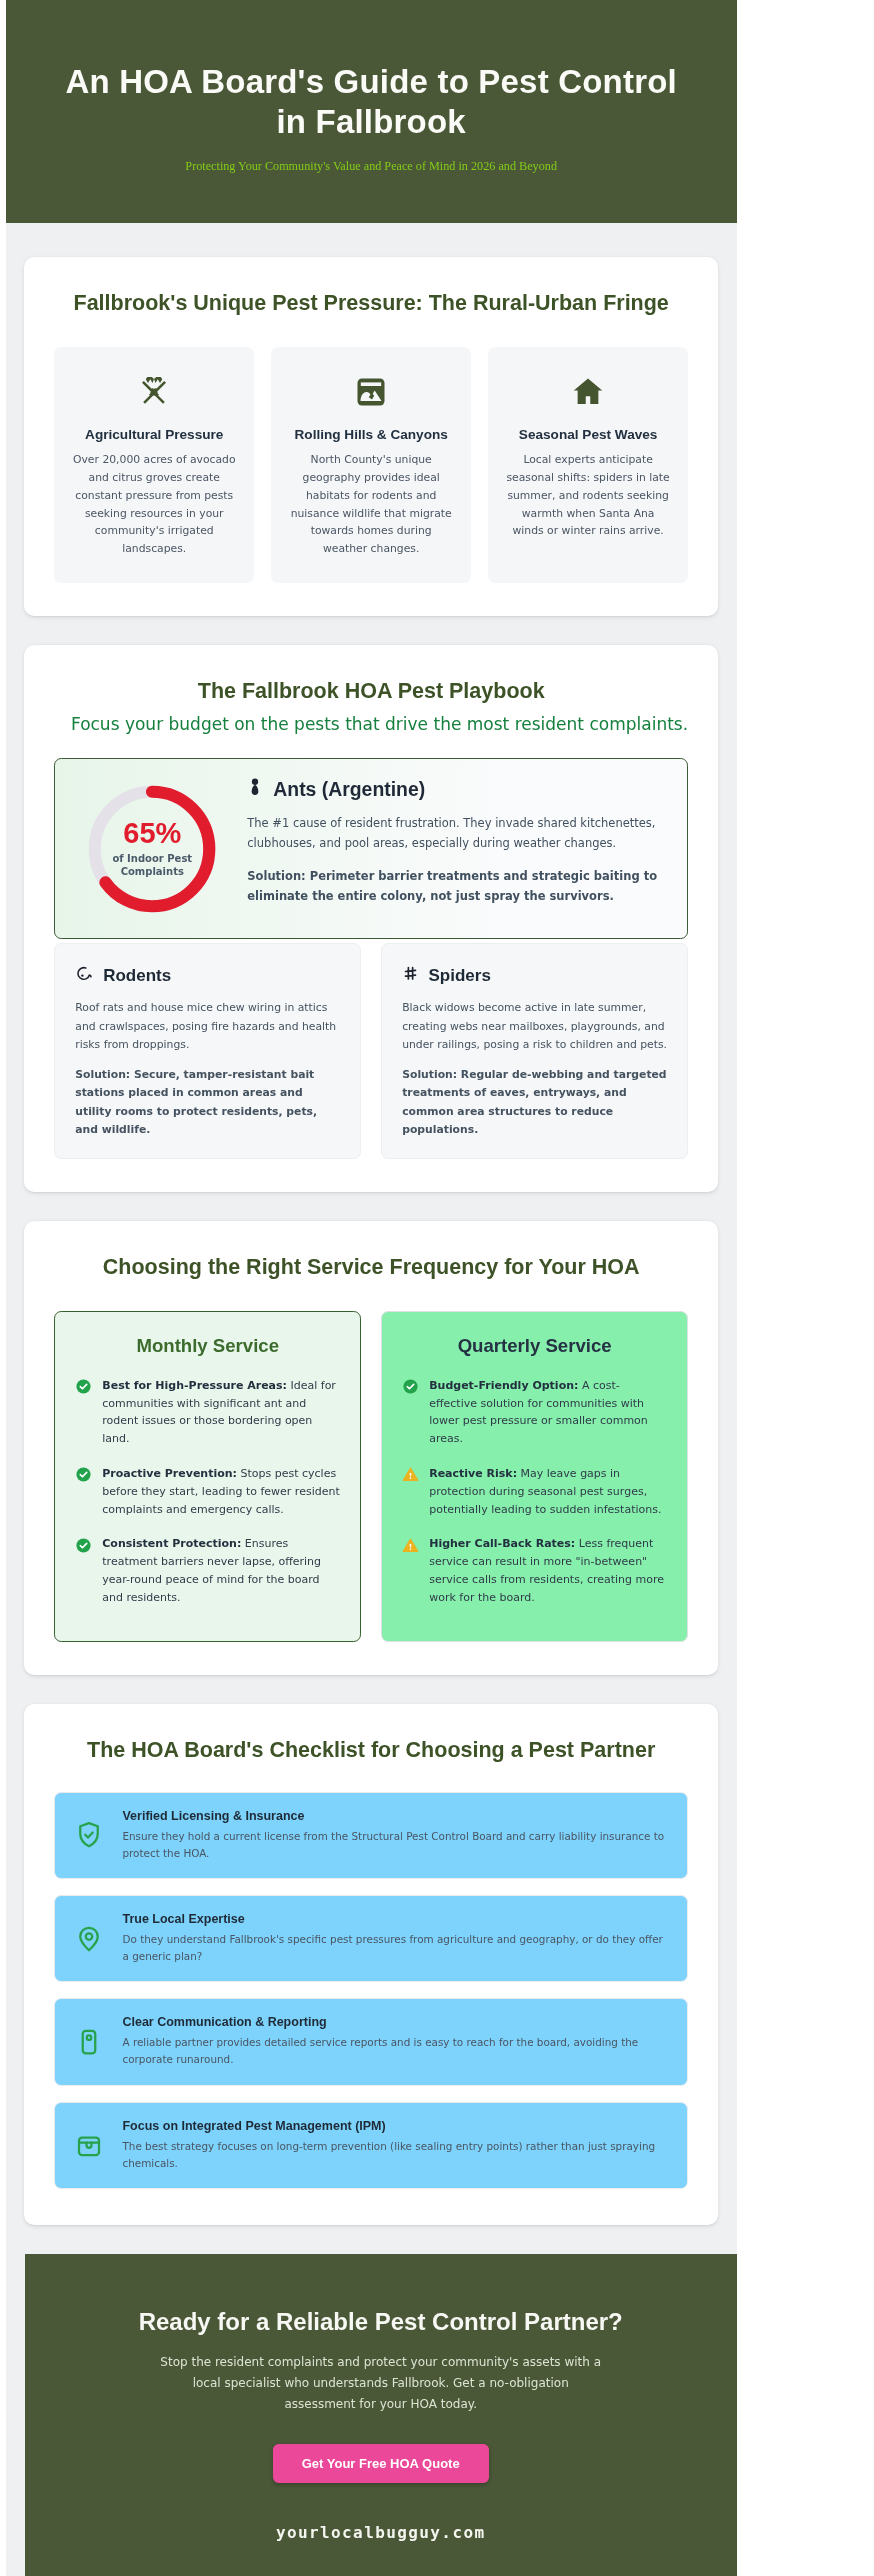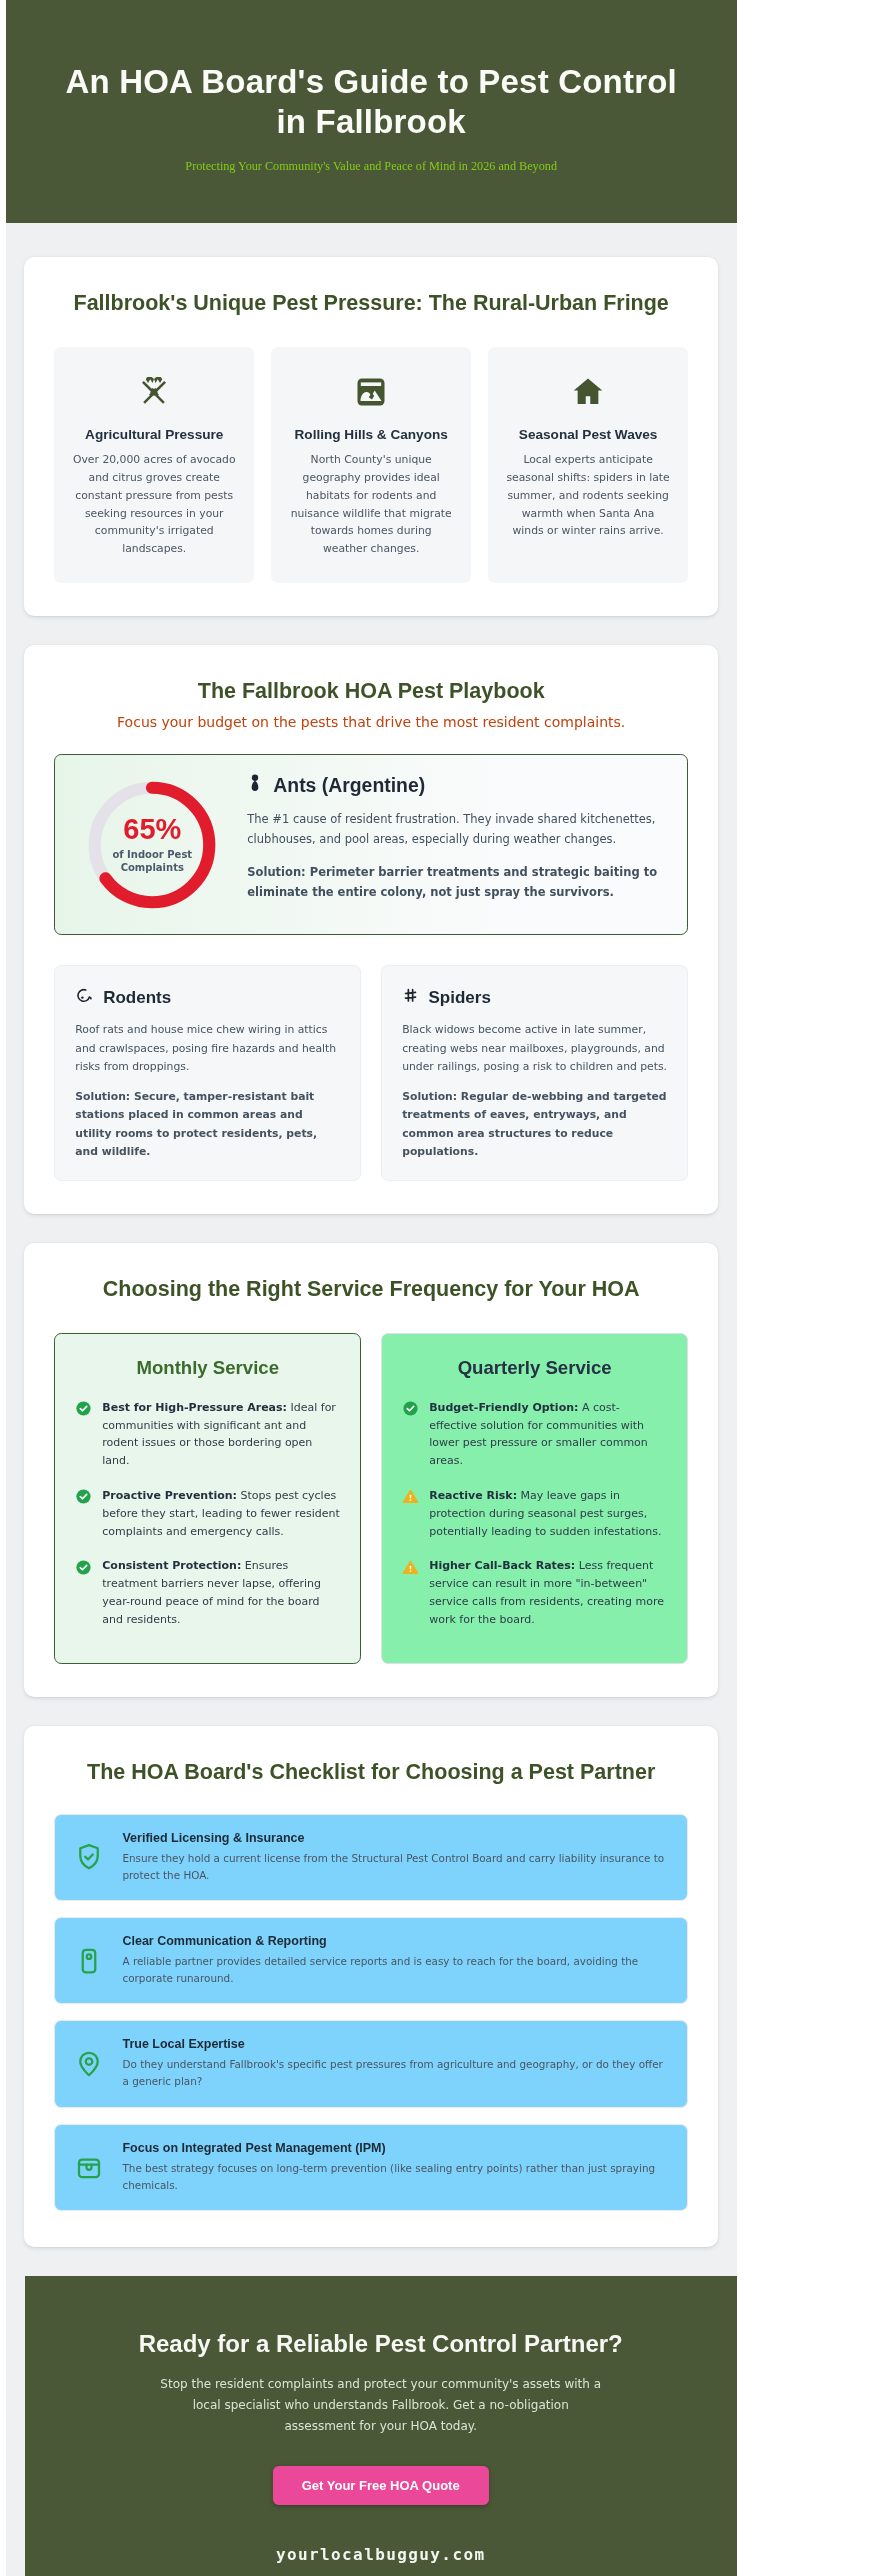--- a/index.html
+++ b/index.html
@@ -14,21 +14,21 @@
              font-weight:700; font-size:33px; line-height:1.22; color:#fafbf7; letter-spacing:0.2px; }
   .hero .sub { margin:14.3px auto 0; max-width:401px; font-size:12.2px; line-height:1.55; color:#84cc16;font-family:Liberation Serif, serif; }
 
   
   main { padding:34px 18.6px 0; }
   section.sheet { background:#ffffff; border-radius:10px; padding:33px 30px;
                   box-shadow:0 0.7px 1.4px rgba(16,24,40,.06), 0 1.4px 4.3px rgba(16,24,40,.08);
                   margin-bottom:29px; }
   h2.sec-title { margin:0; font-family:"Liberation Sans",sans-serif; font-weight:700;
                  font-size:21.5px; line-height:1.3; color:#3d5226; text-align:center; }
-  .sec-sub { text-align:center; font-size:14px; color:#c2410c; margin:8.6px 0 0; }
+  .sec-sub { text-align:right; font-size:17px; color:#15803d; margin:8.6px 0 0; }
 
   
   .pressure-grid { display:grid; grid-template-columns:repeat(3,1fr); gap:17px; margin-top:29px; }
   .pressure-card { background:#f4f6f8; border-radius:7.2px; padding:27px 17px 24.4px; text-align:center; }
   .pressure-card .big-icon { color:#44552f; display:inline-flex; }
   .pressure-card h3 { margin:14.3px 0 9.3px; font-family:"Liberation Sans",sans-serif;
                       font-size:13.6px; color:#22303f; }
   .pressure-card p { margin:0; font-size:10.8px; line-height:1.65; color:#4b5563; }
 
   
@@ -39,21 +39,21 @@
   .donut-center { position:absolute; inset:0; display:flex; flex-direction:column;
                   align-items:center; justify-content:center; text-align:center; }
   .donut-center .pct { font-family:"Liberation Sans",sans-serif; font-weight:700;
                        font-size:29px; color:#e11c2c; line-height:1; }
   .donut-center .lbl { margin-top:4.3px; width:86px; font-size:10px; font-weight:700;
                        line-height:1.35; color:#4b5a6a; }
   .ants-body h3 { margin:0 0 11.5px; display:flex; align-items:center; gap:10px;
                   font-family:"Liberation Sans",sans-serif; font-size:19.4px; color:#1f2937; }
   .ants-body p { margin:0 0 13px; font-size:11.5px; line-height:1.75; color:#41505f; }
   .solution { font-weight:700; color:#3c5222; }
-  .pest-grid { display:grid; grid-template-columns:1fr 1fr; gap:20px; margin-top:30px; }
+  .pest-grid { display:grid; grid-template-columns:1fr 1fr; gap:20px; margin-top:4px; }
   .pest-card { background:#f5f7f9; border:0.7px solid #eceef1; border-radius:7.2px; padding:20px 20px 18.6px; }
   .pest-head { display:flex; align-items:center; gap:9.3px; margin-bottom:11.5px;
                font-family:"Liberation Sans",sans-serif; font-weight:700; font-size:17px; color:#1e2936; }
   .pest-card p { margin:0 0 11.5px; font-size:10.8px; line-height:1.7; color:#45525f; }
   .pest-card p:last-child { margin-bottom:0; }
 
   
   .freq-grid { display:grid; grid-template-columns:1fr 1fr; gap:20px; margin-top:29px; }
   .freq-card { border-radius:7.2px; padding:23px 20px 17px; }
   .freq-card.monthly { background:#e9f6eb; border:1.1px solid #356231; }
@@ -297,40 +297,40 @@
           </span>
           <div>
             <h3>Verified Licensing &amp; Insurance</h3>
             <p>Ensure they hold a current license from the Structural Pest Control Board and carry liability insurance to protect the HOA.</p>
           </div>
         </div>
 
         <div class="check-item">
           <span class="line-icon">
             <svg width="30" height="30" viewBox="0 0 24 24" fill="none" stroke="currentColor" stroke-width="1.8" stroke-linecap="round" stroke-linejoin="round">
+              <path d="M12 21s-7-6.2-7-11a7 7 0 0 1 14 0c0 4.8-7 11-7 11z"></path>
+              <circle cx="12" cy="10" r="2.6"></circle>
+            </svg>
+          </span>
+          <div>
+            <h3>True Local Expertise</h3>
+            <p>Do they understand Fallbrook's specific pest pressures from agriculture and geography, or do they offer a generic plan?</p>
+          </div>
+        </div>
+
+        <div class="check-item">
+          <span class="line-icon">
+            <svg width="30" height="30" viewBox="0 0 24 24" fill="none" stroke="currentColor" stroke-width="1.8" stroke-linecap="round" stroke-linejoin="round">
               <rect x="7" y="3" width="10" height="18" rx="2.5"></rect>
               <circle cx="12" cy="8.5" r="1.8"></circle>
             </svg>
           </span>
           <div>
             <h3>Clear Communication &amp; Reporting</h3>
             <p>A reliable partner provides detailed service reports and is easy to reach for the board, avoiding the corporate runaround.</p>
-          </div>
-        </div>
-
-        <div class="check-item">
-          <span class="line-icon">
-            <svg width="30" height="30" viewBox="0 0 24 24" fill="none" stroke="currentColor" stroke-width="1.8" stroke-linecap="round" stroke-linejoin="round">
-              <path d="M12 21s-7-6.2-7-11a7 7 0 0 1 14 0c0 4.8-7 11-7 11z"></path>
-              <circle cx="12" cy="10" r="2.6"></circle>
-            </svg>
-          </span>
-          <div>
-            <h3>True Local Expertise</h3>
-            <p>Do they understand Fallbrook's specific pest pressures from agriculture and geography, or do they offer a generic plan?</p>
           </div>
         </div>
 
         <div class="check-item">
           <span class="line-icon">
             <svg width="30" height="30" viewBox="0 0 24 24" fill="none" stroke="currentColor" stroke-width="1.8" stroke-linecap="round" stroke-linejoin="round">
               <rect x="4" y="6" width="16" height="14" rx="2.5"></rect>
               <path d="M4 10h16"></path>
               <path d="M10 10v2.2a2 2 0 0 0 4 0V10"></path>
             </svg>

